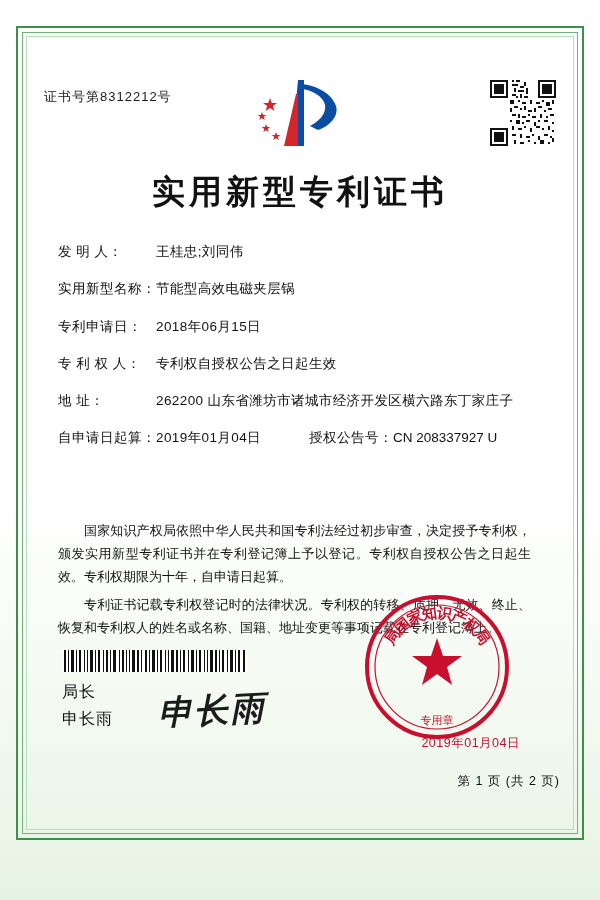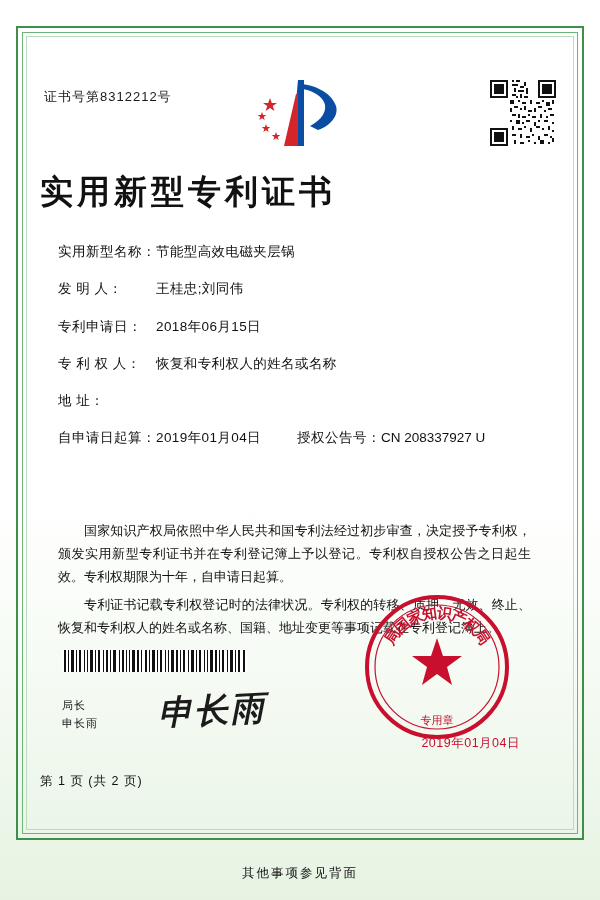--- a/index.html
+++ b/index.html
@@ -60,21 +60,21 @@
     position: absolute;
     right: 4px; top: 30px;
     width: 66px; height: 66px;
   }
   .qr svg { display: block; }
 
   
   .title {
     position: absolute;
     left: 0; right: 0; top: 120px;
-    text-align: left;
+    text-align: center;
     font-family: "DejaVu Serif", serif;
     font-weight: bold;
     font-size: 33px;
     letter-spacing: 4px;
     color: #111;
   }
 
   
   .fields {
     position: absolute;
@@ -93,21 +93,21 @@
     white-space: nowrap;
     letter-spacing: 0.5px;
   }
   .field-value {
     flex: 1 1 auto;
     letter-spacing: 0.4px;
   }
   .field-row.split .field-value { flex: 0 0 auto; }
   .field-label2 {
     flex: 0 0 auto;
-    margin-left: 36px;
+    margin-left: 48px;
     white-space: nowrap;
     letter-spacing: 0.5px;
   }
   .field-value2 {
     flex: 1 1 auto;
   }
 
   
   .paragraphs {
     position: absolute;
@@ -124,21 +124,21 @@
     position: absolute;
     left: 22px; bottom: 148px;
     width: 185px; height: 22px;
   }
   .barcode svg { display: block; }
 
   
   .sign-block {
     position: absolute;
     left: 22px; bottom: 88px;
-    font-size: 11px;
+    font-size: 16px;
     line-height: 1.65;
     color: #111;
     letter-spacing: 1px;
   }
   .sign-script {
     position: absolute;
     left: 118px; bottom: 86px;
     font-family: "DejaVu Serif", serif;
     font-size: 34px;
     font-style: italic;
@@ -160,21 +160,21 @@
     right: 40px; bottom: 68px;
     font-size: 12.5px;
     color: #c8102e;
     letter-spacing: 0.5px;
   }
 
   
   .page-num {
     position: absolute;
     left: 0; right: 0; bottom: 30px;
-    text-align: left;
+    text-align: right;
     font-size: 12.5px;
     color: #111;
     letter-spacing: 1px;
   }
   .footer-note {
     position: absolute;
     left: 0; right: 0; bottom: 18px;
     text-align: center;
     font-size: 12.5px;
     color: #111;
@@ -289,37 +289,38 @@
             <rect x="29" y="31" width="1" height="1"></rect>
           <rect x="31" y="29" width="1" height="2"></rect>
         </g>
       </svg>
     </div>
 
     <div class="title">实用新型专利证书</div>
 
     <div class="fields">
       <div class="field-row">
+        <div class="field-label">发 明 人：</div>
+        <div class="field-value">王桂忠;刘同伟</div>
+      </div>
+      <div class="field-row">
         <div class="field-label">实用新型名称：</div>
         <div class="field-value">节能型高效电磁夹层锅</div>
-      </div>
-      <div class="field-row">
-        <div class="field-label">发 明 人：</div>
-        <div class="field-value">王桂忠;刘同伟</div>
       </div>
       <div class="field-row">
         <div class="field-label">专利申请日：</div>
         <div class="field-value">2018年06月15日</div>
       </div>
       <div class="field-row">
         <div class="field-label">专 利 权 人：</div>
-        <div class="field-value">恢复和专利权人的姓名或名称</div>
+        <div class="field-value">专利权自授权公告之日起生效</div>
       </div>
       <div class="field-row">
         <div class="field-label">地      址：</div>
+        <div class="field-value">262200 山东省潍坊市诸城市经济开发区横六路东丁家庄子</div>
       </div>
       <div class="field-row split">
         <div class="field-label">自申请日起算：</div>
         <div class="field-value">2019年01月04日</div>
         <div class="field-label2">授权公告号：</div>
         <div class="field-value2">CN 208337927 U</div>
       </div>
     </div>
 
     <div class="paragraphs">
@@ -410,14 +411,13 @@
           <text x="75" y="132" text-anchor="middle">专用章</text>
         </g>
       </svg>
     </div>
 
     <div class="seal-date">2019年01月04日</div>
 
     <div class="page-num">第 1 页 (共 2 页)</div>
   </div>
 
-  <div class="footer-note">其他事项参见背面</div>
 </div>
 
 </body></html>

